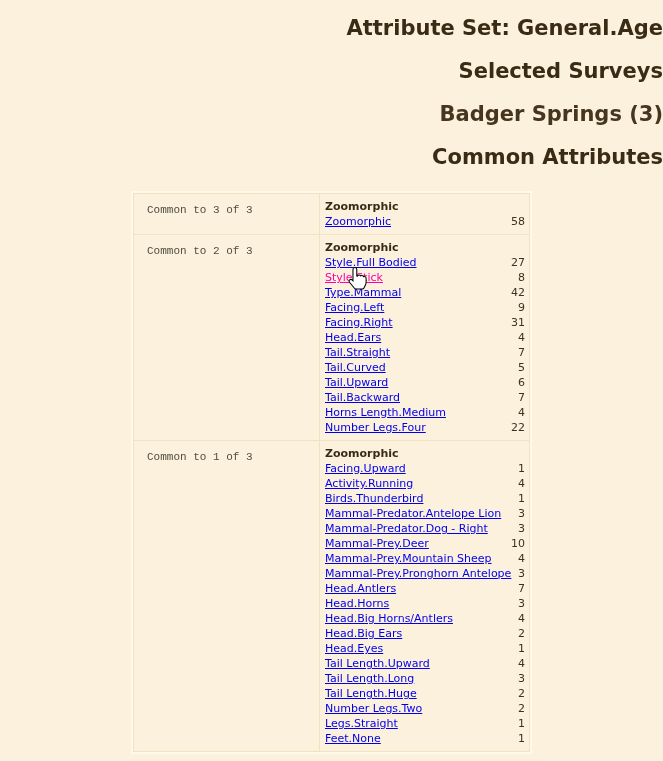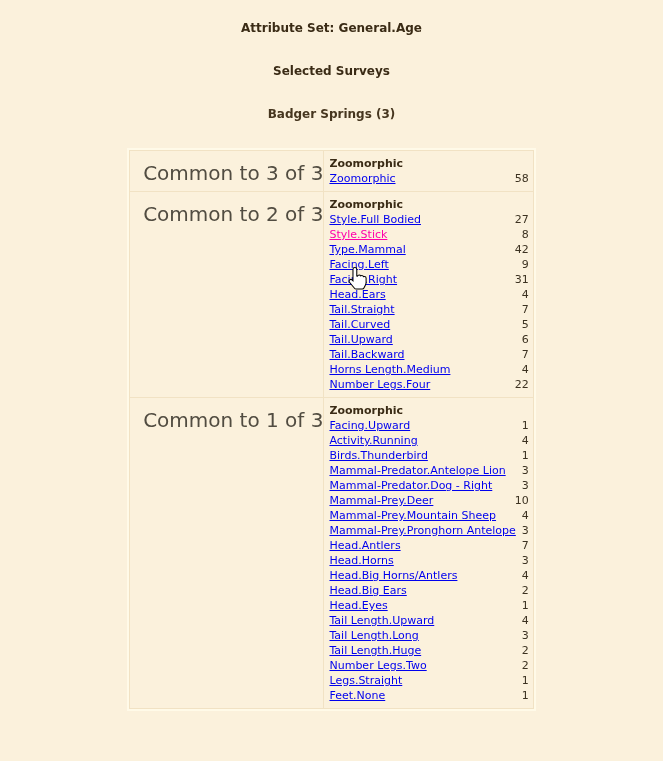--- a/index.html
+++ b/index.html
@@ -9,22 +9,22 @@
   }
   .page {
     position: relative;
     width: 663px;
     height: 761px;
     margin: 0 auto;
     overflow: hidden;
     background: #FBF1DC;
   }
   .heading {
-    text-align: center;
-    font-size: 12px;
+    text-align: right;
+    font-size: 21px;
     font-weight: bold;
     color: #3A2B15;
     line-height: 19px;
     margin: 0 0 24px 0;
   }
   .heading.first { padding-top: 19px; }
   .heading.normal {
     font-weight: bold;
     color: #46361F;
   }
@@ -37,23 +37,24 @@
     background: #F1E2C4;      
     border-spacing: 1px;
   }
   .t-row { display: table-row; }
   .label-cell {
     display: table-cell;
     width: 172px;
     vertical-align: top;
     background: #FBF1DC;
     padding: 10px 0 4px 13px;
-    font-size: 20px;
+    font-size: 11px;
     color: #514C41;
     white-space: nowrap;
+    font-family: Liberation Mono, monospace;
   }
   .content-cell {
     display: table-cell;
     vertical-align: top;
     background: #FBF1DC;
     padding: 5px 4px 5px 5px;
   }
   .category-header {
     font-size: 11px;
     font-weight: bold;
@@ -92,20 +93,21 @@
 <body>
 
 <div class="page">
 
   <div class="heading first">Attribute Set: General.Age</div>
 
   <div class="heading">Selected Surveys</div>
 
   <div class="heading normal">Badger Springs (3)</div>
 
+  <div class="heading">Common Attributes</div>
 
   <div class="attr-table">
       <div class="t-row">
         <div class="label-cell">Common to 3 of 3</div>
         <div class="content-cell">
           <div class="category-header">Zoomorphic</div>
           <div class="attr-line">
             <a class="attr-link">Zoomorphic</a>
             <span class="attr-count">58</span>
           </div>

